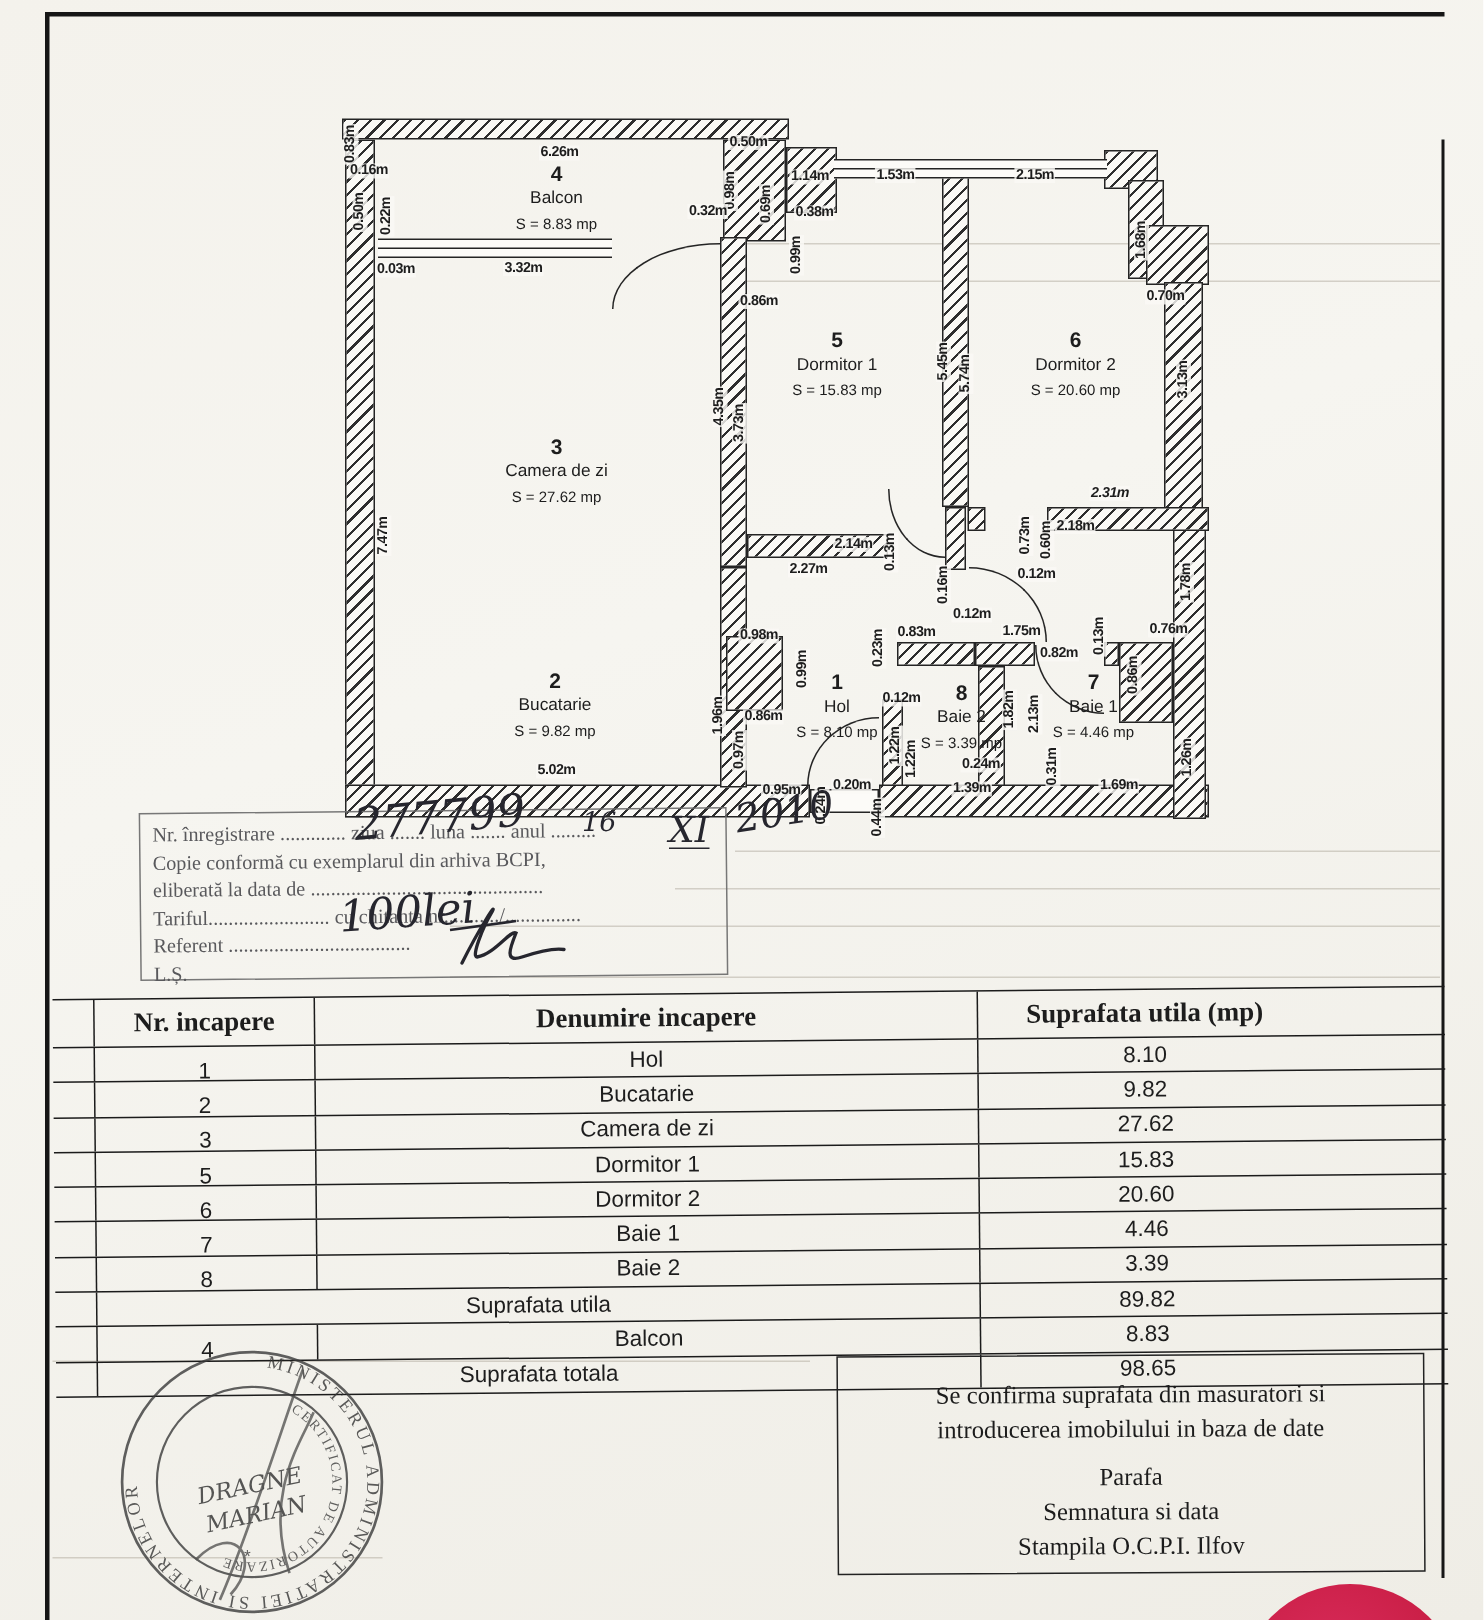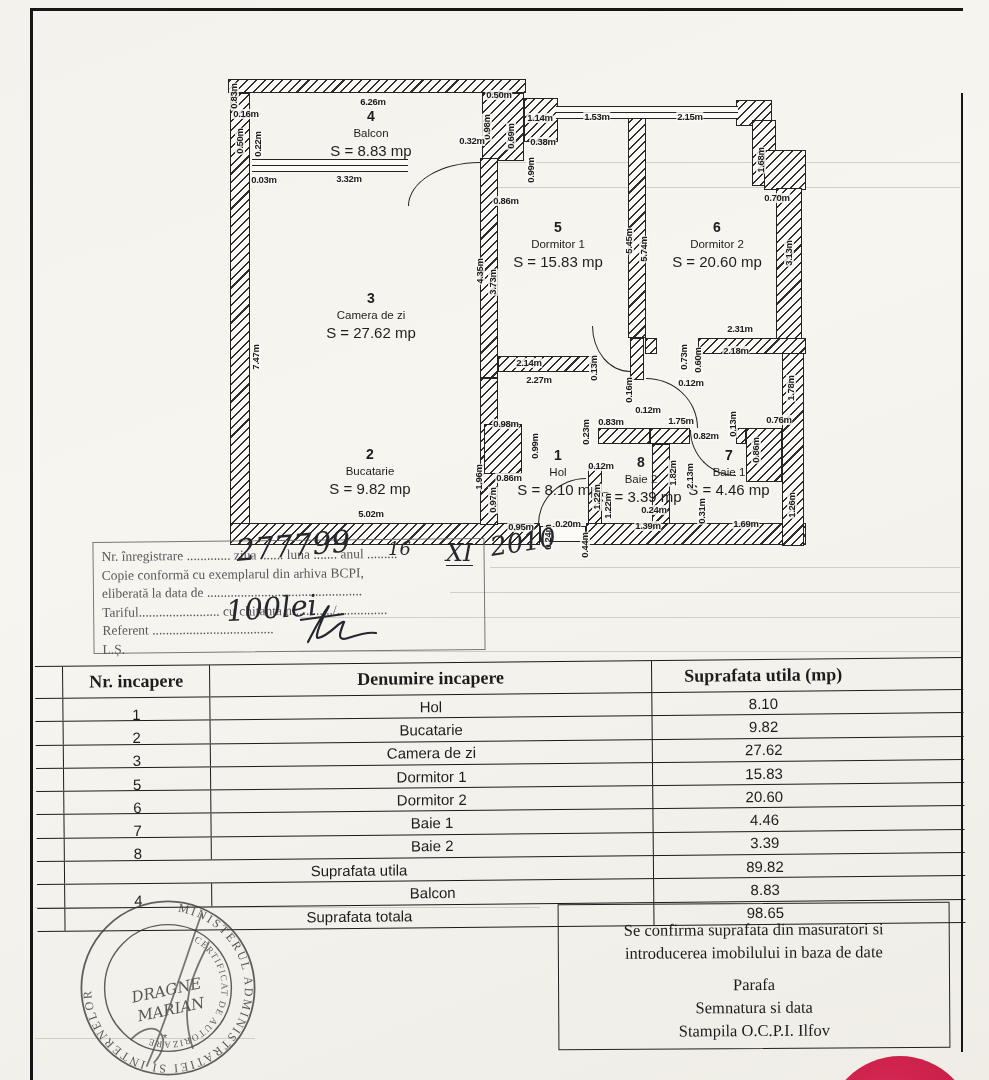--- a/index.html
+++ b/index.html
@@ -16,21 +16,21 @@
   .winband{position:absolute;box-sizing:border-box;border-top:1.6px solid #242424;border-bottom:1.6px solid #242424;
         background:linear-gradient(#242424,#242424) center/100% 1px no-repeat,#fcfbf8;}
   .thresh{position:absolute;box-sizing:border-box;border:1px solid #242424;background:#fcfbf8;}
   .arc{position:absolute;box-sizing:border-box;border:0 solid #242424;}
   .dim{position:absolute;transform:translate(-50%,-50%);font-size:9.5px;font-weight:700;
        letter-spacing:-.3px;white-space:nowrap;background:rgba(250,249,245,.82);padding:0 1px;line-height:10px;}
   .dim.v{transform:translate(-50%,-50%) rotate(-90deg);}
   .room{position:absolute;transform:translate(-50%,-50%);text-align:center;white-space:nowrap;line-height:17px;}
   .room .no{font-size:14px;font-weight:700;display:block;}
   .room .nm{font-size:11.5px;display:block;}
-  .room .ar{font-size:15px;display:block;}
+  .room .ar{font-size:10px;display:block;}
   
   .regbox{position:absolute;left:93px;top:540px;width:392px;height:112px;border:1.6px solid #6d6d6d;
           transform:rotate(-.6deg);color:#4c4c50;font-family:"Liberation Serif",serif;
           font-size:13.5px;line-height:18.5px;padding:5px 8px;box-sizing:border-box;opacity:.92;}
   .hw{position:absolute;font-family:"DejaVu Serif",serif;font-style:italic;color:#26262e;
       white-space:nowrap;line-height:1;}
   
   .tbl{position:absolute;left:35px;top:666px;width:928px;transform:rotate(-.55deg);transform-origin:left top;}
   .trow{position:relative;width:100%;border-bottom:1.7px solid #1b1b1b;}
   .trow.head{height:31px;border-top:1.9px solid #1b1b1b;font-family:"Liberation Serif",serif;font-weight:700;font-size:18px;}
@@ -171,25 +171,25 @@
         <span class="dim v" style="left: 531px; top: 170px;">0.99m</span>
         <span class="dim" style="left: 506px; top: 201px;">0.86m</span>
         <span class="dim v" style="left: 761px; top: 160px;">1.68m</span>
         <span class="dim" style="left: 777px; top: 198px;">0.70m</span>
         <span class="dim v" style="left: 256px; top: 357px;">7.47m</span>
         <span class="dim v" style="left: 480px; top: 271px;">4.35m</span>
         <span class="dim v" style="left: 493px; top: 282px;">3.73m</span>
         <span class="dim v" style="left: 629px; top: 241px;">5.45m</span>
         <span class="dim v" style="left: 644px; top: 249px;">5.74m</span>
         <span class="dim v" style="left: 789px; top: 253px;">3.13m</span>
-        <span class="dim" style="left: 529px; top: 363px;">2.14m</span>
+        <span class="dim" style="left: 569px; top: 363px;">2.14m</span>
         <span class="dim" style="left: 539px; top: 380px;">2.27m</span>
         <span class="dim v" style="left: 594px; top: 368px;">0.13m</span>
-        <span class="dim" style="left: 740px; top: 329px;">2.31m</span>
-        <span class="dim" style="left: 736px; top: 351px;">2.18m</span>
+        <span class="dim" style="left: 740px; top: 329px; font-style: italic;">2.31m</span>
+        <span class="dim" style="left: 717px; top: 351px;">2.18m</span>
         <span class="dim v" style="left: 684px; top: 357px;">0.73m</span>
         <span class="dim v" style="left: 698px; top: 360px;">0.60m</span>
         <span class="dim" style="left: 691px; top: 383px;">0.12m</span>
         <span class="dim v" style="left: 791px; top: 388px;">1.78m</span>
         <span class="dim v" style="left: 629px; top: 390px;">0.16m</span>
         <span class="dim" style="left: 648px; top: 410px;">0.12m</span>
         <span class="dim" style="left: 611px; top: 422px;">0.83m</span>
         <span class="dim" style="left: 681px; top: 421px;">1.75m</span>
         <span class="dim v" style="left: 586px; top: 432px;">0.23m</span>
         <span class="dim" style="left: 706px; top: 436px;">0.82m</span>

